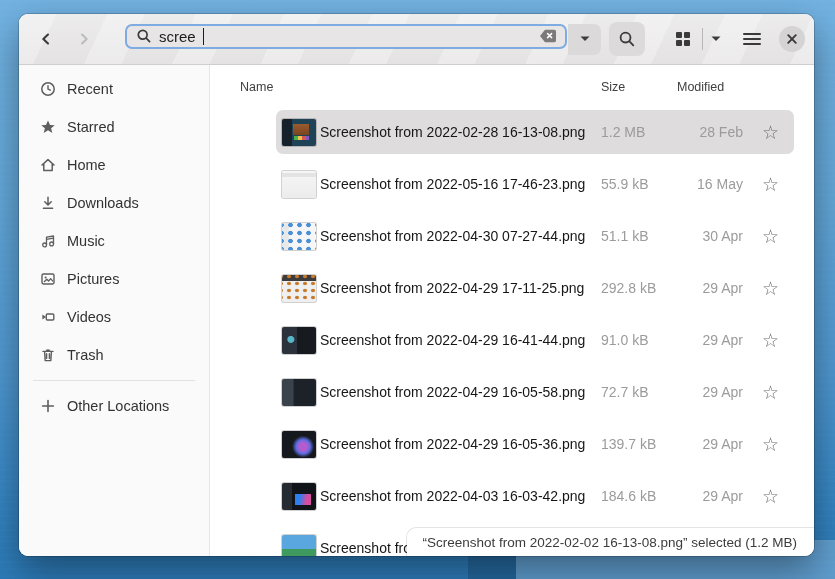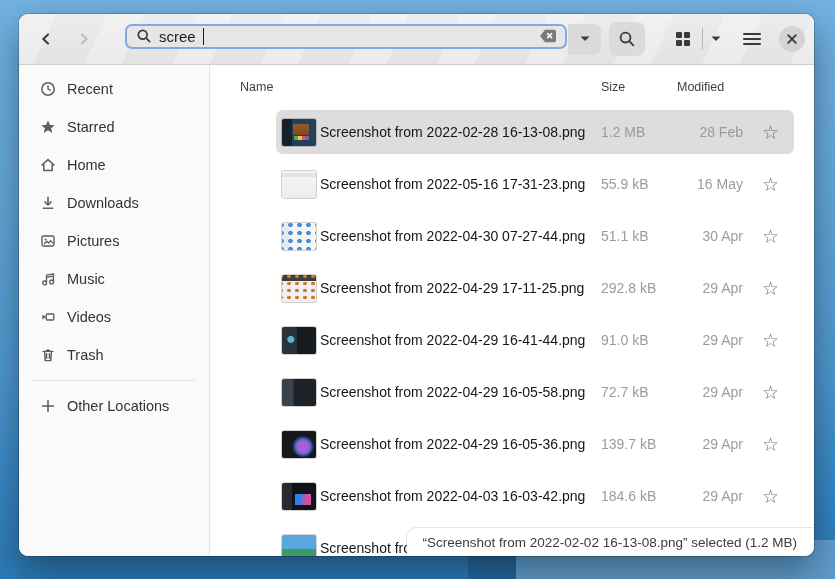--- a/index.html
+++ b/index.html
@@ -237,33 +237,33 @@
         <span>Home</span>
       </div>
       <div class="side-item">
         <svg width="16" height="16" viewBox="0 0 16 16">
             <path d="M8 2.2v7.4M4.8 6.8 8 10l3.2-3.2M3.4 13.2h9.2" fill="none" stroke="#5e5e5e" stroke-width="1.5" stroke-linecap="round" stroke-linejoin="round"></path>
           </svg>
         <span>Downloads</span>
       </div>
       <div class="side-item">
         <svg width="16" height="16" viewBox="0 0 16 16">
+            <circle cx="4.6" cy="11.9" r="1.9" fill="none" stroke="#5e5e5e" stroke-width="1.3"></circle>
+            <circle cx="11.6" cy="10.9" r="1.9" fill="none" stroke="#5e5e5e" stroke-width="1.3"></circle>
+            <path d="M6.5 11.9V4.2l7-1.2v7.9M6.5 6.4l7-1.2" fill="none" stroke="#5e5e5e" stroke-width="1.3" stroke-linejoin="round"></path>
+          </svg>
+        <span>Music</span>
+      </div>
+      <div class="side-item">
+        <svg width="16" height="16" viewBox="0 0 16 16">
             <rect x="2" y="3" width="12" height="10" rx="1.4" fill="none" stroke="#5e5e5e" stroke-width="1.4"></rect>
             <circle cx="5.6" cy="6.4" r="1" fill="#5e5e5e"></circle>
             <path d="m4 11 2.8-2.8 1.8 1.8 2-2.4L13 10.4" fill="none" stroke="#5e5e5e" stroke-width="1.3" stroke-linejoin="round"></path>
           </svg>
         <span>Pictures</span>
-      </div>
-      <div class="side-item">
-        <svg width="16" height="16" viewBox="0 0 16 16">
-            <circle cx="4.6" cy="11.9" r="1.9" fill="none" stroke="#5e5e5e" stroke-width="1.3"></circle>
-            <circle cx="11.6" cy="10.9" r="1.9" fill="none" stroke="#5e5e5e" stroke-width="1.3"></circle>
-            <path d="M6.5 11.9V4.2l7-1.2v7.9M6.5 6.4l7-1.2" fill="none" stroke="#5e5e5e" stroke-width="1.3" stroke-linejoin="round"></path>
-          </svg>
-        <span>Music</span>
       </div>
       <div class="side-item">
         <svg width="16" height="16" viewBox="0 0 16 16">
             <path d="M2.4 5.4v5.2L6 8z" fill="#5e5e5e"></path>
             <rect x="6.3" y="5" width="7.5" height="6" rx="1" fill="none" stroke="#5e5e5e" stroke-width="1.4"></rect>
           </svg>
         <span>Videos</span>
       </div>
       <div class="side-item">
         <svg width="16" height="16" viewBox="0 0 16 16">
@@ -293,21 +293,21 @@
       <div class="rows">
         <div class="file-row selected">
           <div class="thumb" data-thumb="dark-media"></div>
           <span class="f-name">Screenshot from 2022-02-28 16-13-08.png</span>
           <span class="f-size">1.2 MB</span>
           <span class="f-mod">28 Feb</span>
           <span class="f-star">☆</span>
         </div>
         <div class="file-row">
           <div class="thumb" data-thumb="light-window"></div>
-          <span class="f-name">Screenshot from 2022-05-16 17-31-23.png</span>
+          <span class="f-name">Screenshot from 2022-05-16 17-46-23.png</span>
           <span class="f-size">55.9 kB</span>
           <span class="f-mod">16 May</span>
           <span class="f-star">☆</span>
         </div>
         <div class="file-row">
           <div class="thumb" data-thumb="blue-grid"></div>
           <span class="f-name">Screenshot from 2022-04-30 07-27-44.png</span>
           <span class="f-size">51.1 kB</span>
           <span class="f-mod">30 Apr</span>
           <span class="f-star">☆</span>

